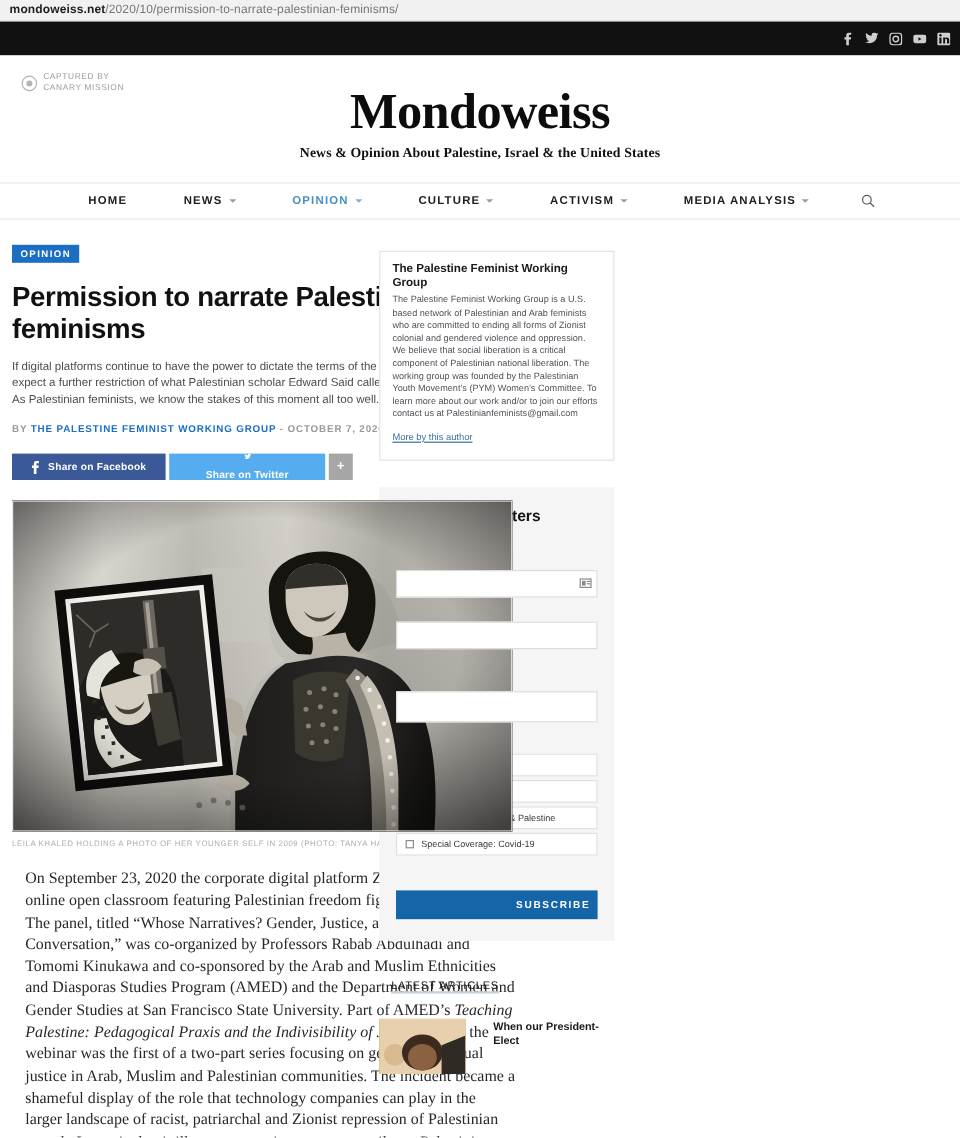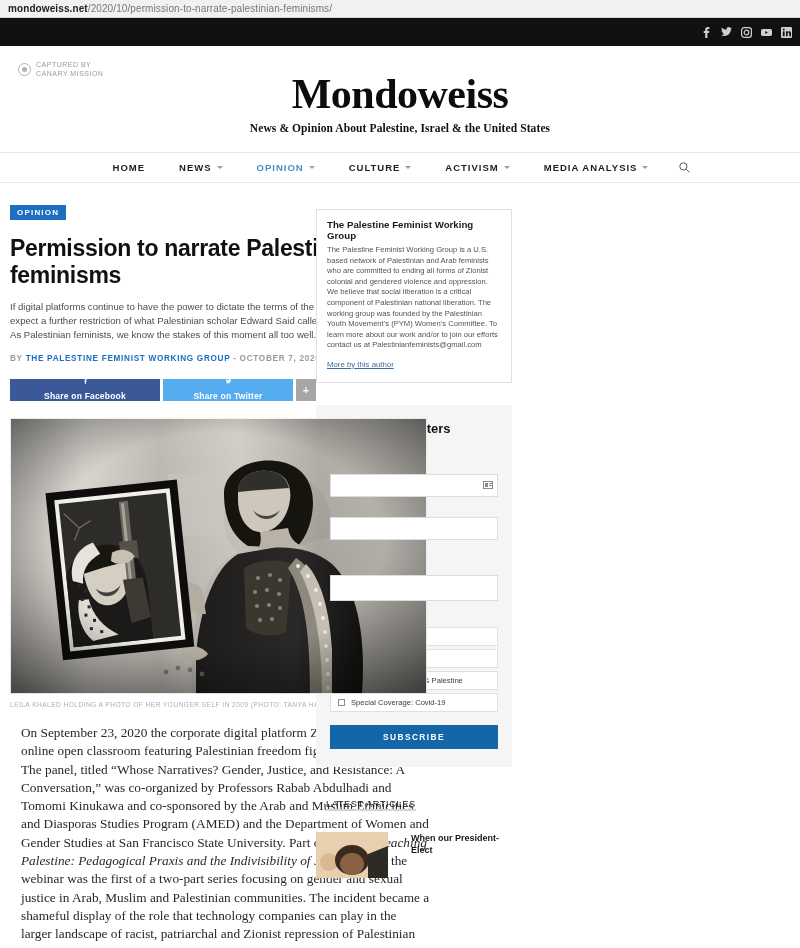--- a/index.html
+++ b/index.html
@@ -86,21 +86,21 @@
     font-weight:bold; font-size:11.5px; color:#111;
     margin-top:2px; letter-spacing:.1px;
   }
 
   
   .mainnav{
     border-top:1px solid #e8e8e8;
     border-bottom:1px solid #e8e8e8;
     height:31px;
     display:flex; align-items:center; justify-content:center;
-    gap:0;
+    gap:13px;
   }
   .mainnav .mi{
     display:flex; align-items:center; gap:5px;
     padding:0 17px;
     font-size:9.5px; font-weight:bold; letter-spacing:1px;
     color:#1d1d1d; text-decoration:none;
   }
   .mainnav .mi.active{ color:#4a8fc4; }
   .caret{
     width:0;height:0;
@@ -146,21 +146,21 @@
   }
   .byline a{ color:#1b6ec2; text-decoration:none; }
   .byline .dt{ color:#9a9a9a; font-weight:bold; }
 
   .sharebar{ display:flex; gap:3px; margin-top:16px; }
   .sbtn{
     height:22px; display:flex; align-items:center; justify-content:center;
     gap:7px; color:#fff; font-size:8.5px; font-weight:bold;
     letter-spacing:.2px;
   }
-  .sbtn.fb{ width:150px; background:#3b5998;flex-direction:column; }
+  .sbtn.fb{ width:128px; background:#3b5998; }
   .sbtn.tw{ width:130px; background:#55acee;flex-direction:column; }
   .sbtn.more{ width:20px; background:#a6a6a6; font-size:11px; font-weight:bold; }
 
   
   .photo{
     width:417px; height:276px; margin-top:17px;
     position:relative; overflow:hidden; background:#2a2a2a;
   }
   .cap{
     font-size:6.6px; letter-spacing:.45px; color:#aeaeae;
@@ -226,23 +226,23 @@
     height:19px; background:#fff; border:1px solid #e0e0e0;
     display:flex; align-items:center; gap:6px;
     padding:0 7px; margin-bottom:3px;
   }
   .cbox{
     width:7px; height:7px; border:1px solid #8e8e8e; background:#fff;
     flex:0 0 auto;
   }
   .cbrow span{ font-size:7.6px; color:#3b3b3b; }
   .subscribe{
-    margin-top:10px; width:100%; height:24px; background:#1566a8;
+    margin-top:26px; width:100%; height:24px; background:#1566a8;
     color:#fff; border:0; font-size:8.4px; font-weight:bold;
-    letter-spacing:1.4px; font-family:"Liberation Sans", sans-serif;
+    letter-spacing:1.4px; font-family:"Liberation Sans", sans-serif;text-align:right;
   }
 
   .latest{ margin-top:22px; }
   .latest h4{
     margin:10px; font-size:9.2px; font-weight:normal; letter-spacing:.6px;
     color:#1a1a1a; padding-bottom:0;
     border-bottom:2px solid #c9d4dd; display:inline-block;
   }
   .la-item{ display:flex; gap:23px; margin-top:11px; align-items:flex-start; }
   .la-thumb{

